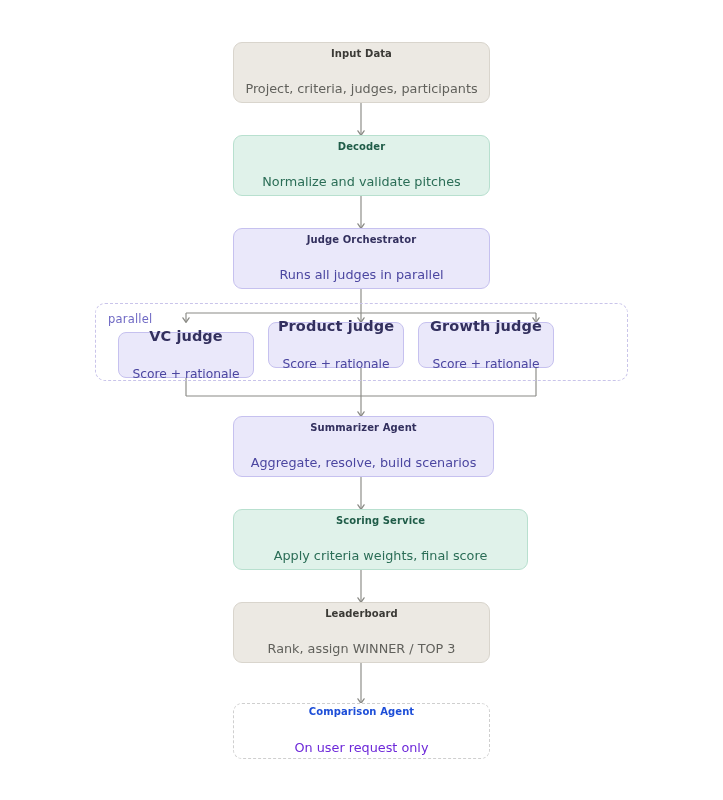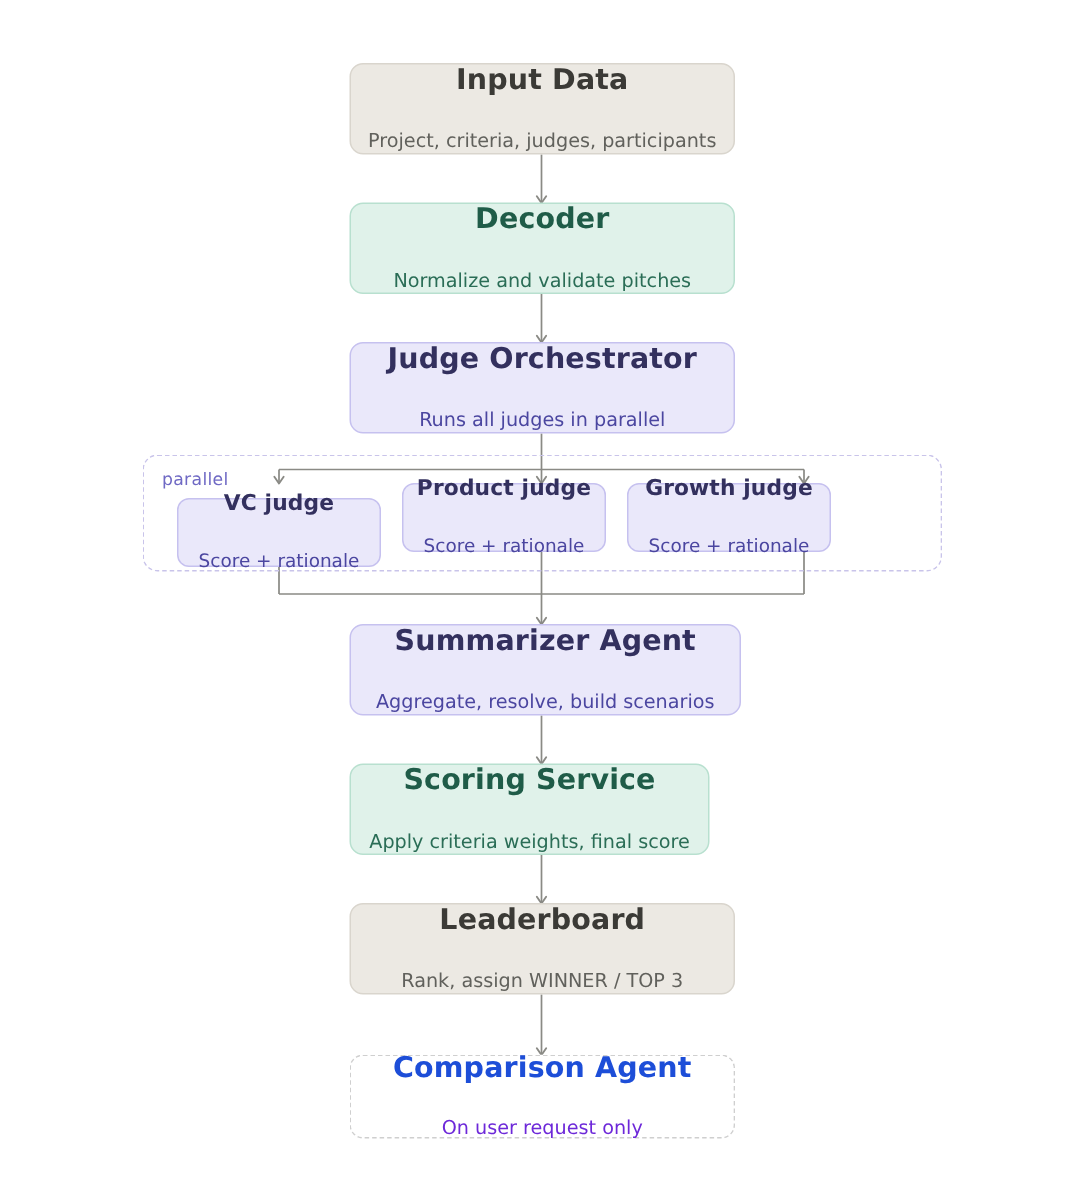--- a/index.html
+++ b/index.html
@@ -32,21 +32,21 @@
     border-radius: 9px;
     display: flex;
     flex-direction: column;
     align-items: center;
     justify-content: center;
     text-align: center;
     border: 1px solid #d8d4cc;
     background: #ece9e3;
   }
   .node .title {
-    font-size: 19px;
+    font-size: 10px;
     font-weight: 600;
     line-height: 1.22;
     letter-spacing: 0.1px;
     color: #3b3a36;
   }
   .node .sub {
     font-size: 12.8px;
     font-weight: 400;
     line-height: 1.25;
     margin-top: 21px;
@@ -174,21 +174,21 @@
   <div class="node purple purple-small" style="left:418px; top:322px; width:136px; height:46px;">
     <div class="title">Growth judge</div>
     <div class="sub">Score + rationale</div>
   </div>
 
   <div class="node purple" style="left:233px; top:416px; width:261px; height:61px;">
     <div class="title">Summarizer Agent</div>
     <div class="sub">Aggregate, resolve, build scenarios</div>
   </div>
 
-  <div class="node green" style="left:233px; top:509px; width:240px; height:61px;">
+  <div class="node green" style="left:233px; top:509px; width:295px; height:61px;">
     <div class="title">Scoring Service</div>
     <div class="sub">Apply criteria weights, final score</div>
   </div>
 
   <div class="node neutral" style="left:233px; top:602px; width:257px; height:61px;">
     <div class="title">Leaderboard</div>
     <div class="sub">Rank, assign WINNER / TOP 3</div>
   </div>
 
   <div class="node ghost" style="left:233px; top:703px; width:257px; height:56px;">

